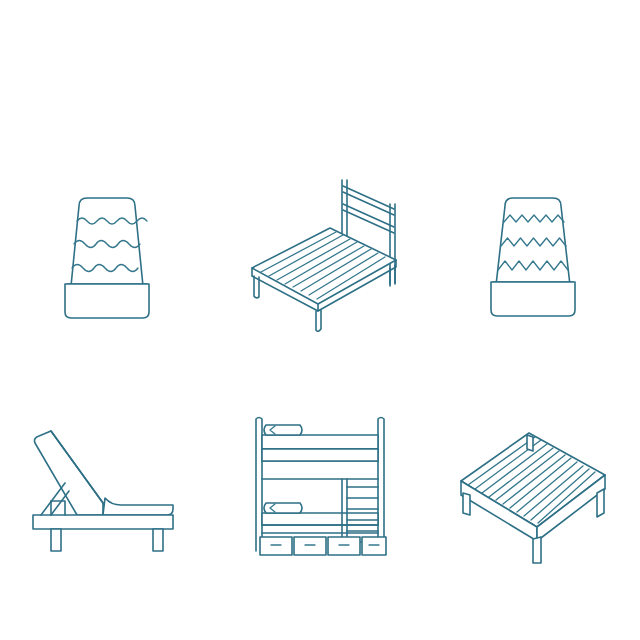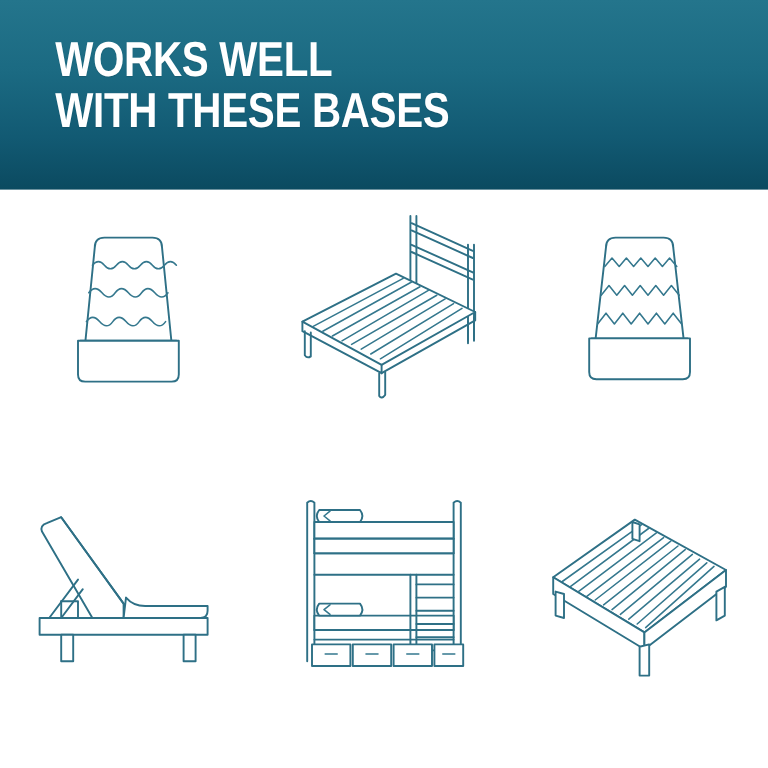--- a/index.html
+++ b/index.html
@@ -111,24 +111,20 @@
   }
   .fillw {
     fill: #ffffff;
   }
 </style>
 </head>
 <body>
 
 <div class="page">
 
-  <div class="header">
-    <div class="header-title">WORKS WELL
-WITH THESE BASES</div>
-  </div>
 
   <div class="grid">
 
     <div class="cell">
       <div class="art">
         <svg viewBox="0 0 180 170" xmlns="http://www.w3.org/2000/svg">
 
           <path class="ln fillw" d="M52 142 L62 42 Q62 34 70 34 L110 34 Q118 34 118 42 L128 142 Z"></path>
 
           <path class="ln-thin" d="M60 57 q5 -6 10 0 t10 0 t10 0 t10 0 t10 0 t10 0 t10 0"></path>

